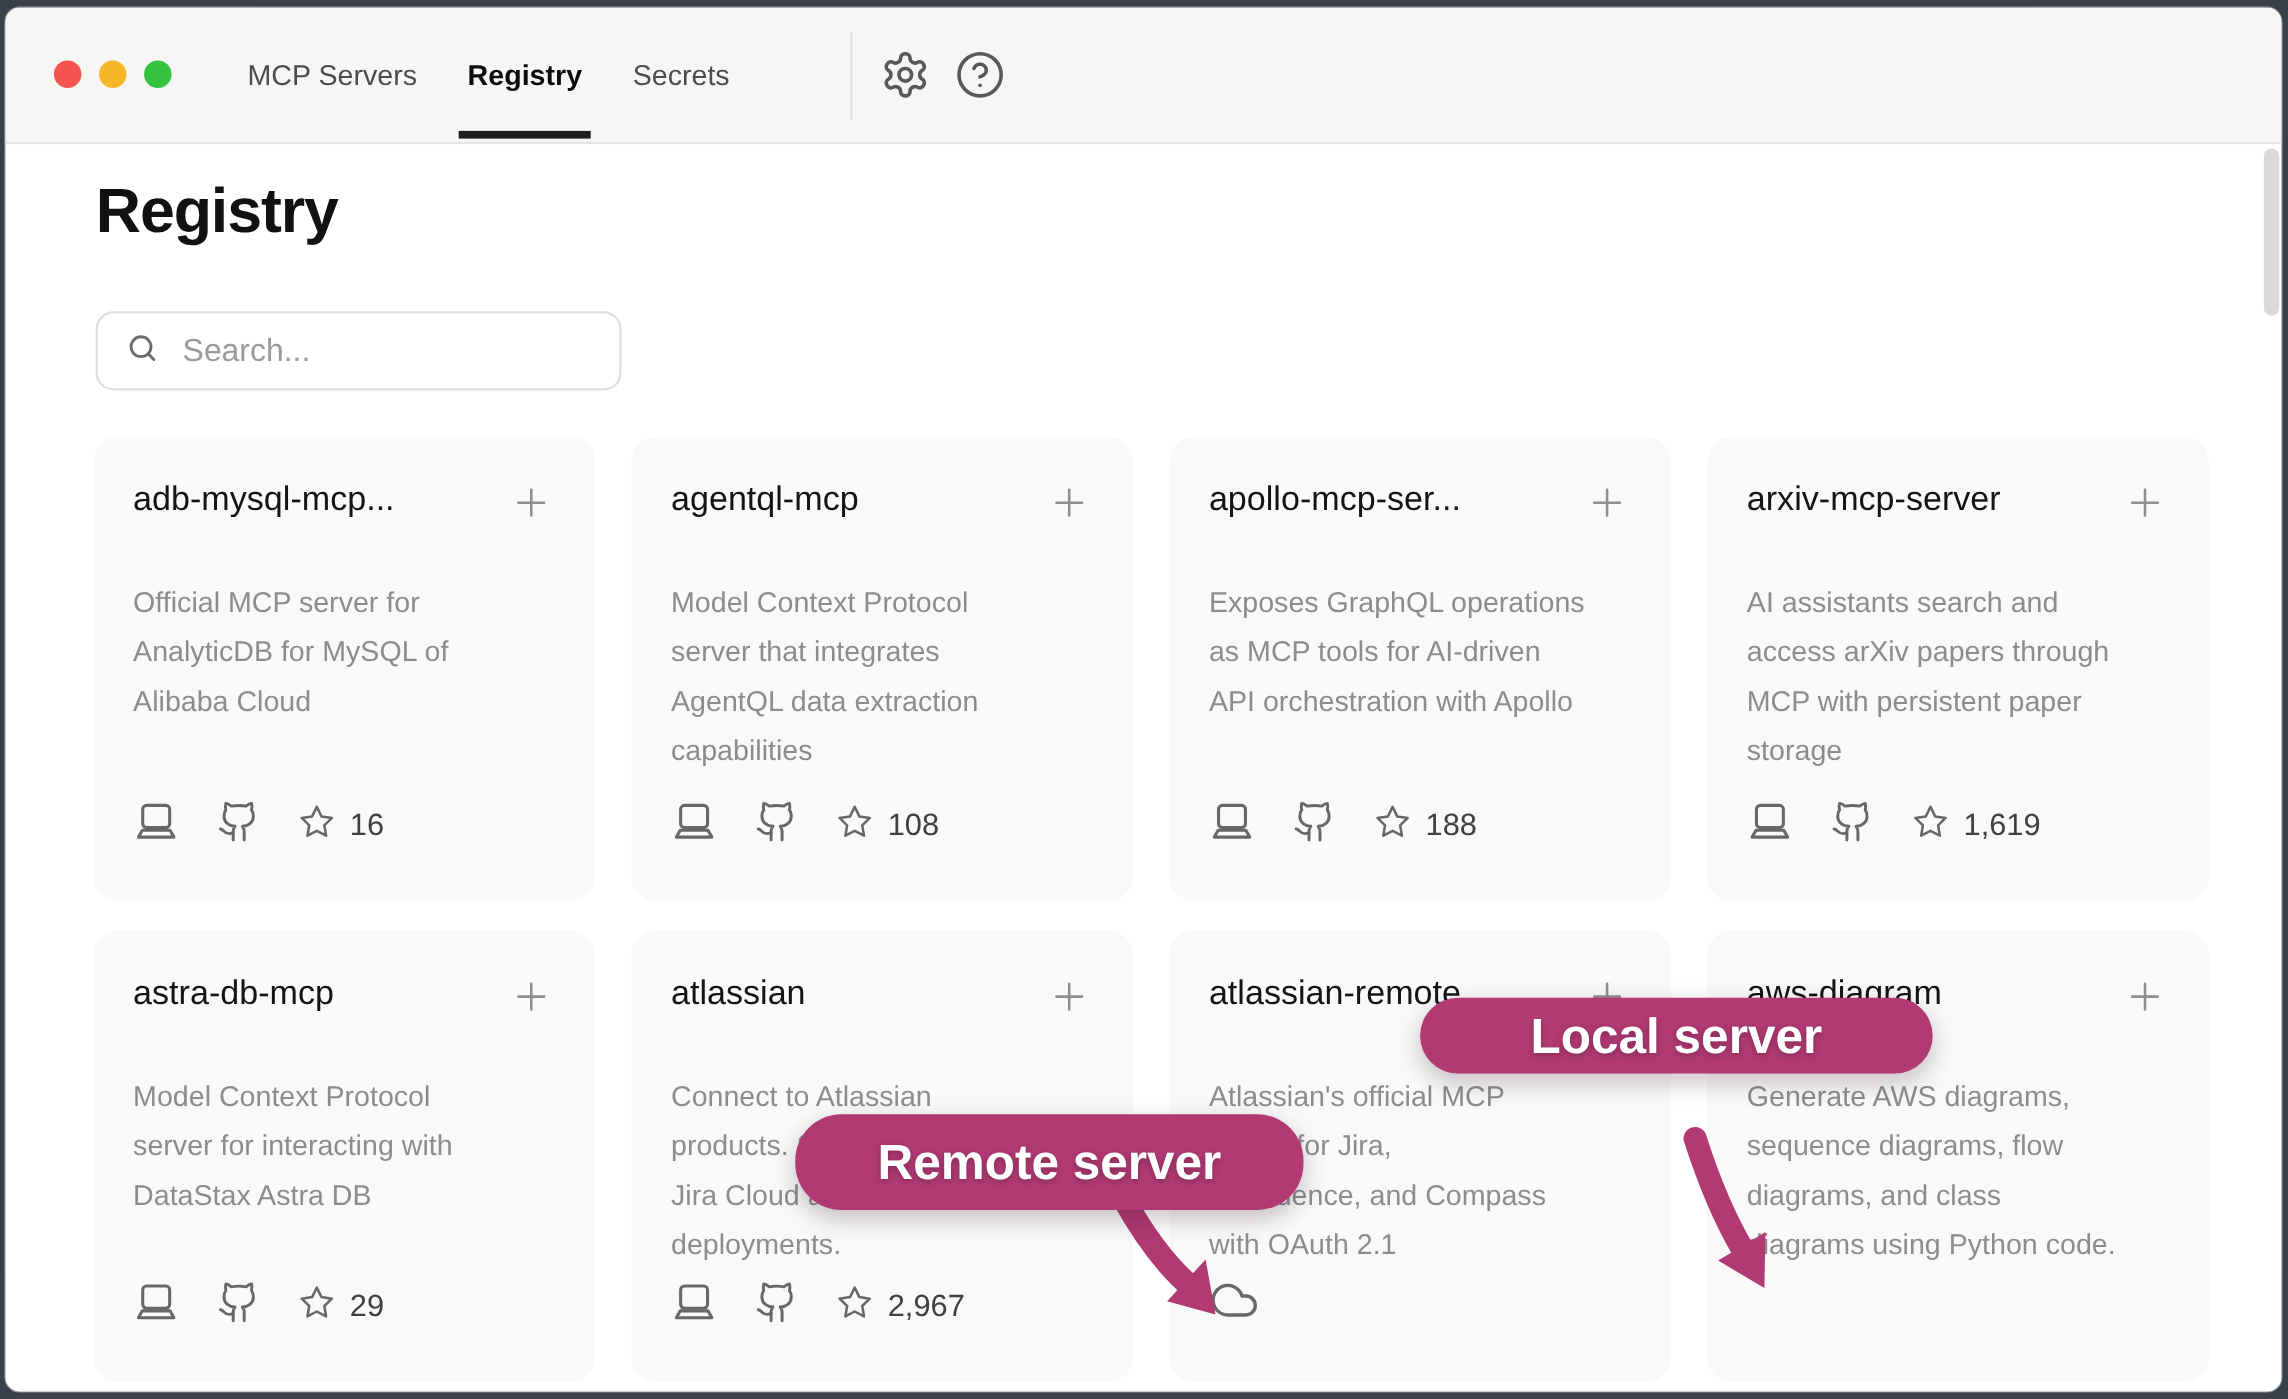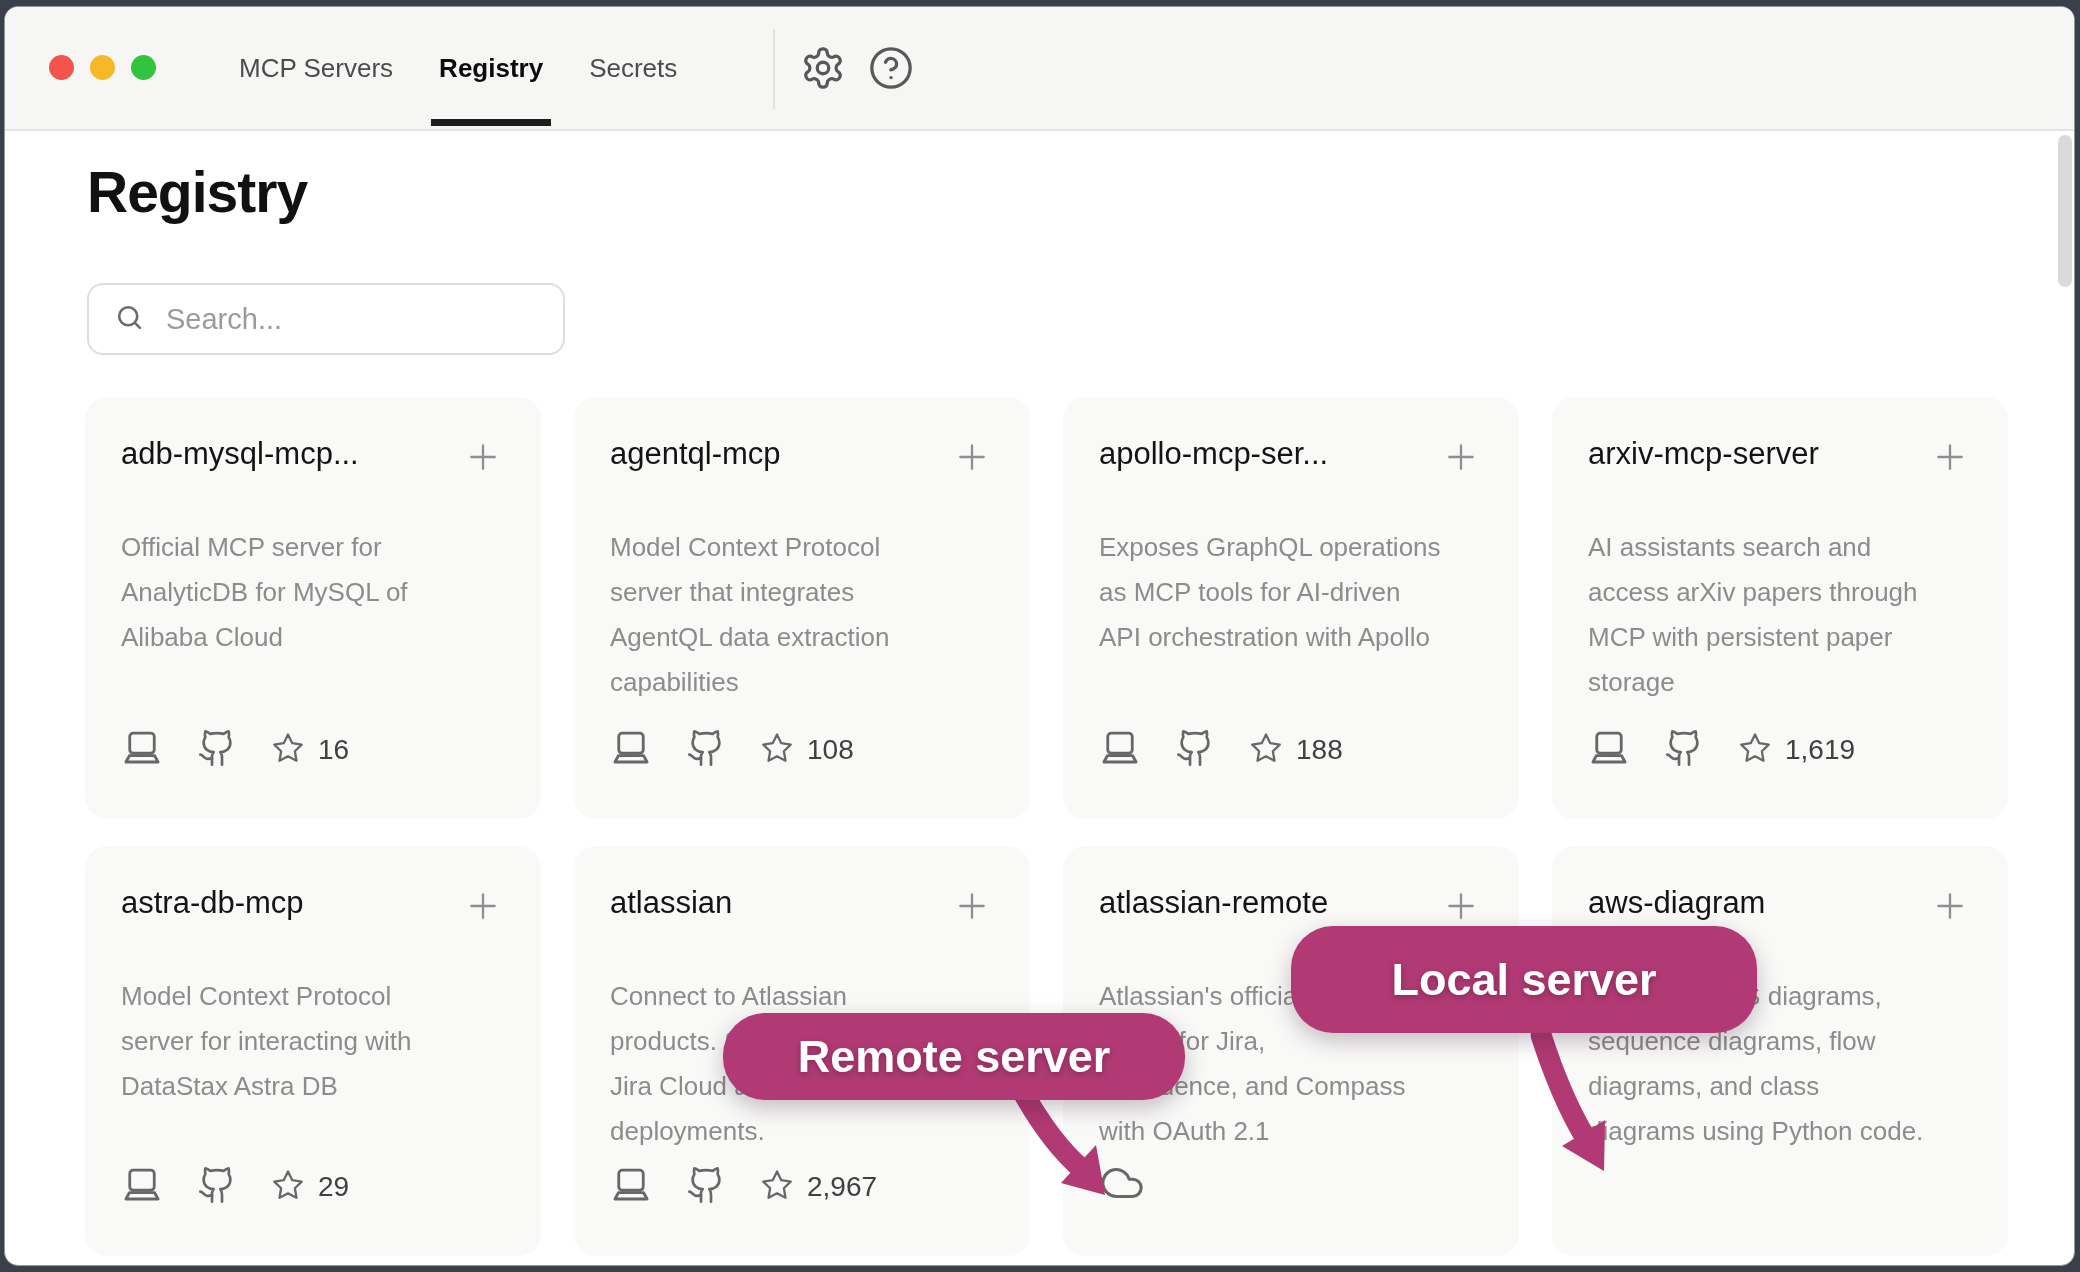--- a/index.html
+++ b/index.html
@@ -10,21 +10,21 @@
     font-family:"Liberation Sans","DejaVu Sans",sans-serif;
   }
   .window {
     position:absolute; left:4px; top:6px; width:2071px; height:1260px;
     background:#ffffff; border:1px solid #97979b; border-radius:14px; overflow:hidden;
   }
   
   .topbar { position:relative; height:124px; background:#f6f6f4; border-bottom:2px solid #e3e3e0; }
   .lights { position:absolute; left:44px; top:48px; display:flex; gap:16px; }
   .light { width:25px; height:25px; border-radius:50%; border:none; padding:0; cursor:default; }
-  .tabs { position:absolute; left:234px; top:0; height:100%; display:flex; align-items:center; gap:46px; }
+  .tabs { position:absolute; left:220px; top:0; height:100%; display:flex; align-items:center; gap:46px; }
   .tab { font-size:26px; color:#4c4c4c; background:none; border:none; padding:0; font-family:inherit; position:relative; }
   .tab.active { color:#0c0c0c; font-weight:700; }
   .tab.active::after { content:""; position:absolute; left:-8px; right:-8px; bottom:-42px; height:7px; background:#1d1d1d; }
   .tb-divider { position:absolute; left:768px; top:22px; width:2px; height:80px; background:#e1e1de; }
   .icon-btn { position:absolute; top:38px; width:48px; height:48px; background:none; border:none; padding:0; }
   .icon-btn svg { width:46px; height:46px; fill:none; stroke:#585858; stroke-width:1.7; stroke-linecap:round; stroke-linejoin:round; }
   #settings-btn { left:794px; }
   #help-btn { left:862px; }
   
   .page-title { position:absolute; left:82px; top:152px; margin:0; font-size:57px; font-weight:700; color:#111; letter-spacing:-1px; }
@@ -47,21 +47,21 @@
   .github-icon { margin-left:34px; } .github-icon svg { width:40px; height:40px; }
   .star-icon { margin-left:34px; } .star-icon svg { width:34px; height:34px; }
   .star-count { font-size:28px; color:#404040; margin-left:13px; }
   .cloud-icon svg { width:46px; height:46px; }
   
   .arrows { position:absolute; left:0; top:0; width:2071px; height:1260px; pointer-events:none; z-index:5; }
   .callout { position:absolute; z-index:6; background:#b13a74; color:#fff; font-weight:700; font-size:45px;
     display:flex; align-items:center; justify-content:center; border-radius:42px;
     box-shadow:0 8px 22px rgba(40,10,30,.25); text-shadow:0 2px 6px rgba(0,0,0,.28); }
   #remote-callout { left:718px; top:1006px; width:462px; height:87px; }
-  #local-callout { left:1286px; top:919px; width:466px; height:107px; }
+  #local-callout { left:1286px; top:900px; width:466px; height:69px; }
   
   .scroll-thumb { position:absolute; right:2px; top:128px; width:14px; height:152px; border-radius:7px; background:#dadad8; z-index:7; }
 </style>
 </head>
 <body>
 
 <div class="window">
 
   <header class="topbar">
     <div class="lights">

